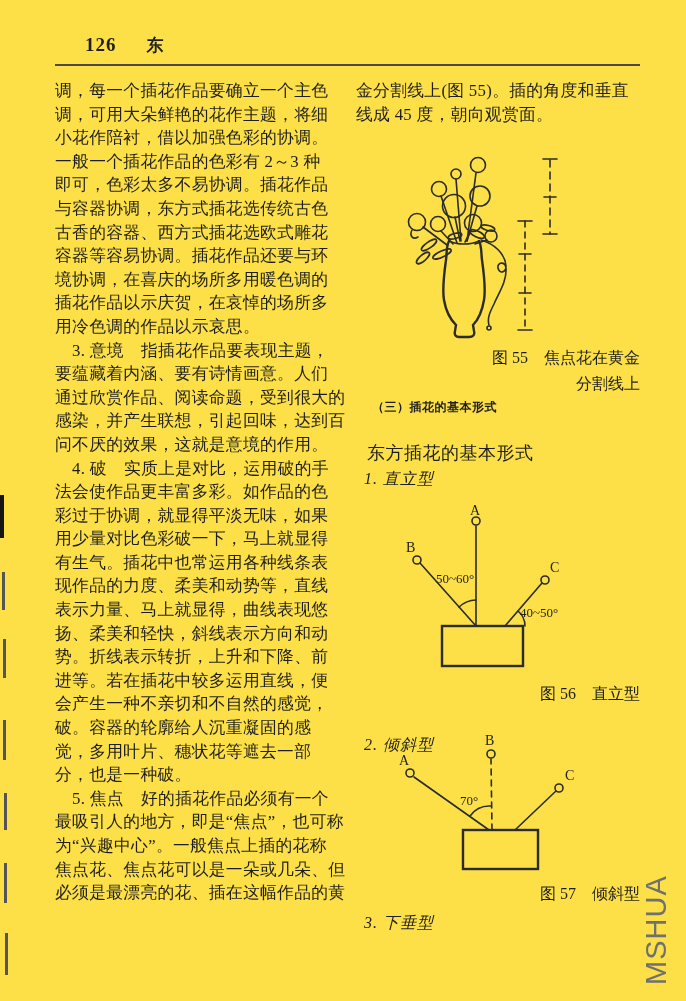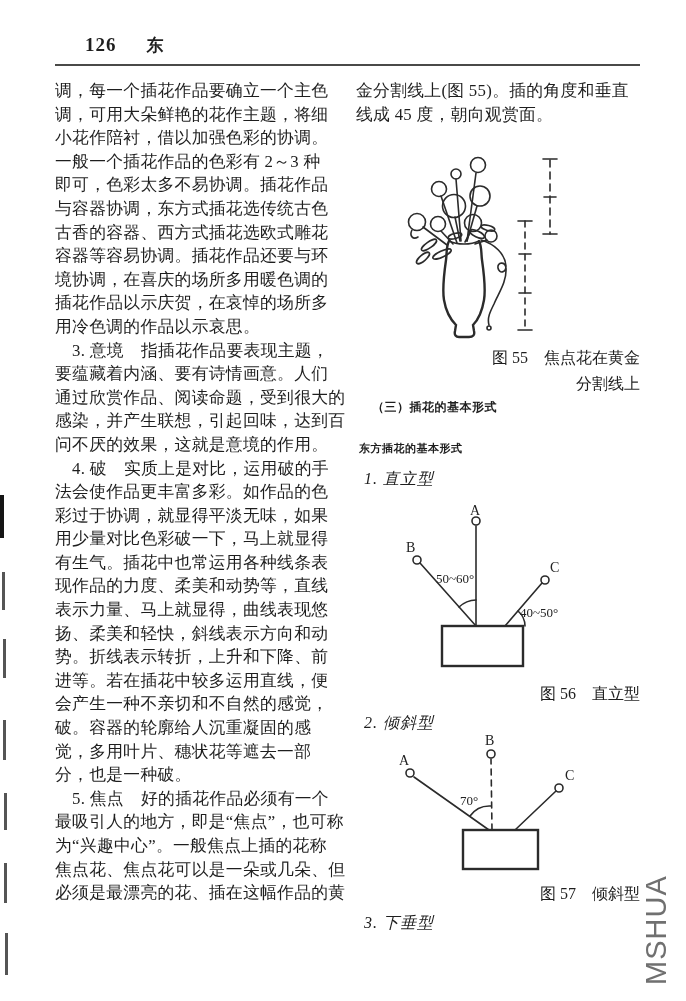--- a/index.html
+++ b/index.html
@@ -1,33 +1,33 @@
 <!DOCTYPE html>
 <html><head>
 <meta charset="utf-8">
 <style>
   html,body{margin:0;padding:0;background:#e8e8e4;}
   .page{
     position:relative;width:686px;height:1001px;margin:0 auto;
-    background:#ffffff;overflow:hidden;
+    background:#fde047;overflow:hidden;
     font-family:"Liberation Serif","DejaVu Serif",serif;color:#1e1e1e;
   }
   
   .hdr{position:absolute;top:34px;left:85px;font-size:19px;font-weight:bold;letter-spacing:1px;}
   .hdr .pgchar{margin-left:30px;font-size:17px;}
   .hrule{position:absolute;top:64px;left:55px;width:585px;height:2px;background:#4a4a48;}
   
   .col{position:absolute;top:79px;font-size:16.8px;line-height:23.6px;letter-spacing:.3px;}
   .col-left{left:55px;width:296px;}
   .col-right{left:356px;width:296px;}
   .tline{white-space:nowrap;height:23.6px;}
   
   .cap{position:absolute;left:380px;width:260px;text-align:right;font-size:16px;line-height:26px;}
   .sec-hd{position:absolute;top:399px;left:372px;font-size:12px;font-weight:bold;letter-spacing:.5px;}
-  .sub-hd{position:absolute;top:441px;left:359px;font-size:11px;font-weight:bold;letter-spacing:.5px;}
+  .sub-hd{position:absolute;top:441px;left:367px;font-size:18px;font-weight:normal;letter-spacing:.5px;}
   .numitem{position:absolute;left:364px;font-size:16px;font-style:italic;letter-spacing:1px;}
   
   svg{position:absolute;}
   svg .ln{fill:none;stroke:#2b2b2b;stroke-width:1.6;stroke-linecap:round;}
   svg .thick{stroke-width:2.4;}
   svg .dash{stroke-dasharray:7 5;}
   svg .dash2{stroke-dasharray:6 5;}
   svg text{font-family:"Liberation Serif","DejaVu Serif",serif;fill:#222;stroke:none;font-size:14px;}
   svg text.angle{font-size:13px;}
   
@@ -183,21 +183,21 @@
       <path d="M165,123 A20,20 0 0 0 158,108"></path>
     </g>
     <text x="110" y="12">A</text>
     <text x="46" y="49">B</text>
     <text x="190" y="69">C</text>
     <text class="angle" x="76" y="80">50~60°</text>
     <text class="angle" x="160" y="114">40~50°</text>
   </svg>
   <div class="cap" style="top:681px">图 56　直立型</div>
 
-  <div class="numitem" style="top:713px">2. 倾斜型</div>
+  <div class="numitem" style="top:735px">2. 倾斜型</div>
 
   <svg style="left:360px;top:732px" width="300" height="152" viewBox="0 0 300 152">
     <g class="ln">
       <rect class="thick" x="103" y="98" width="75" height="39"></rect>
       <line class="dash2" x1="132" y1="98" x2="131" y2="27"></line>
       <line x1="54" y1="45" x2="129" y2="98"></line>
       <line x1="155" y1="98" x2="196" y2="59"></line>
       <circle cx="131" cy="22" r="4"></circle>
       <circle cx="50" cy="41" r="4"></circle>
       <circle cx="199" cy="56" r="4"></circle>

